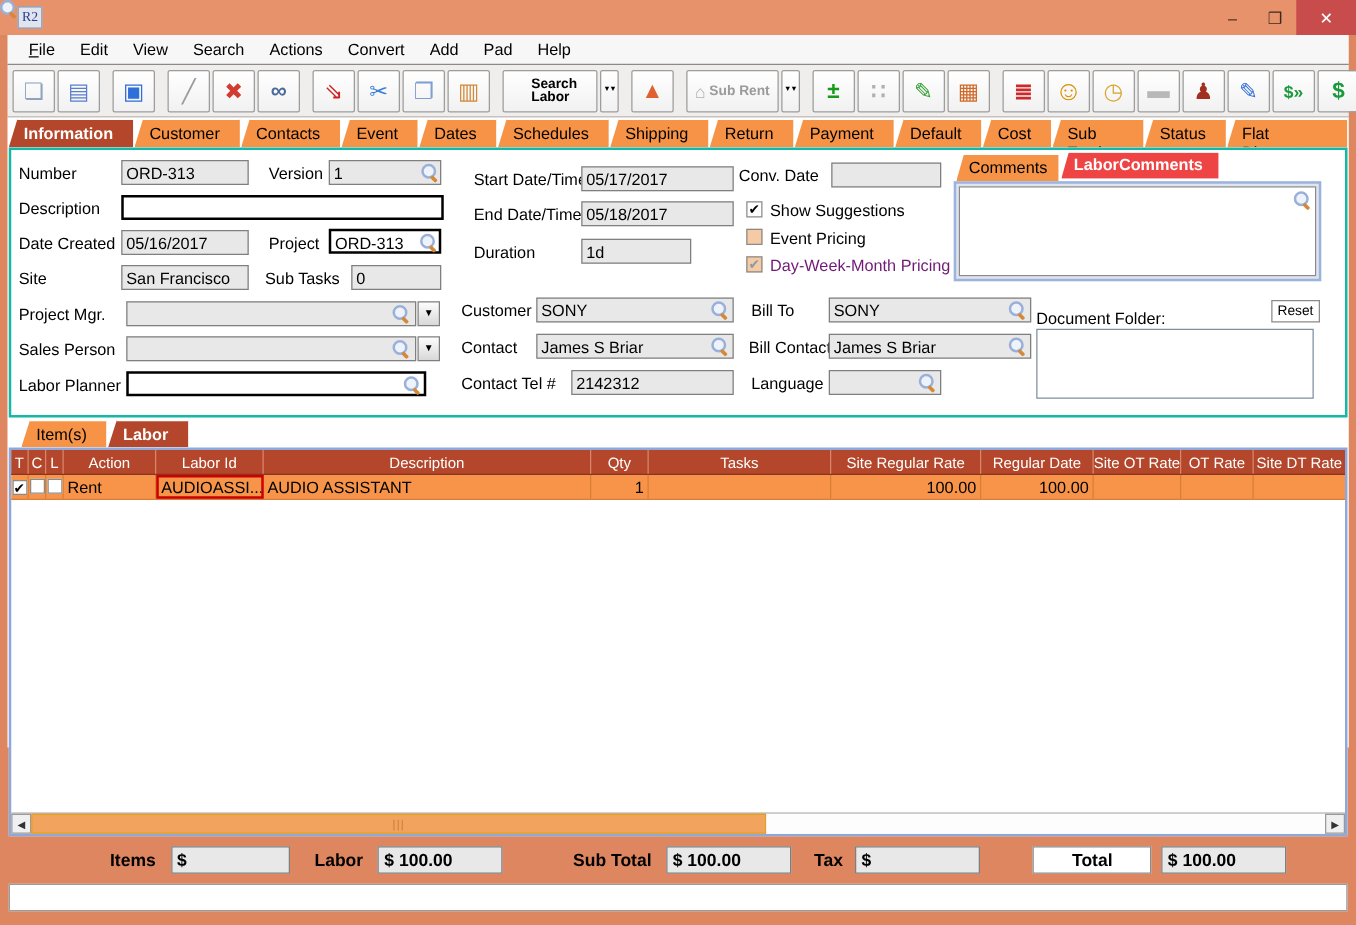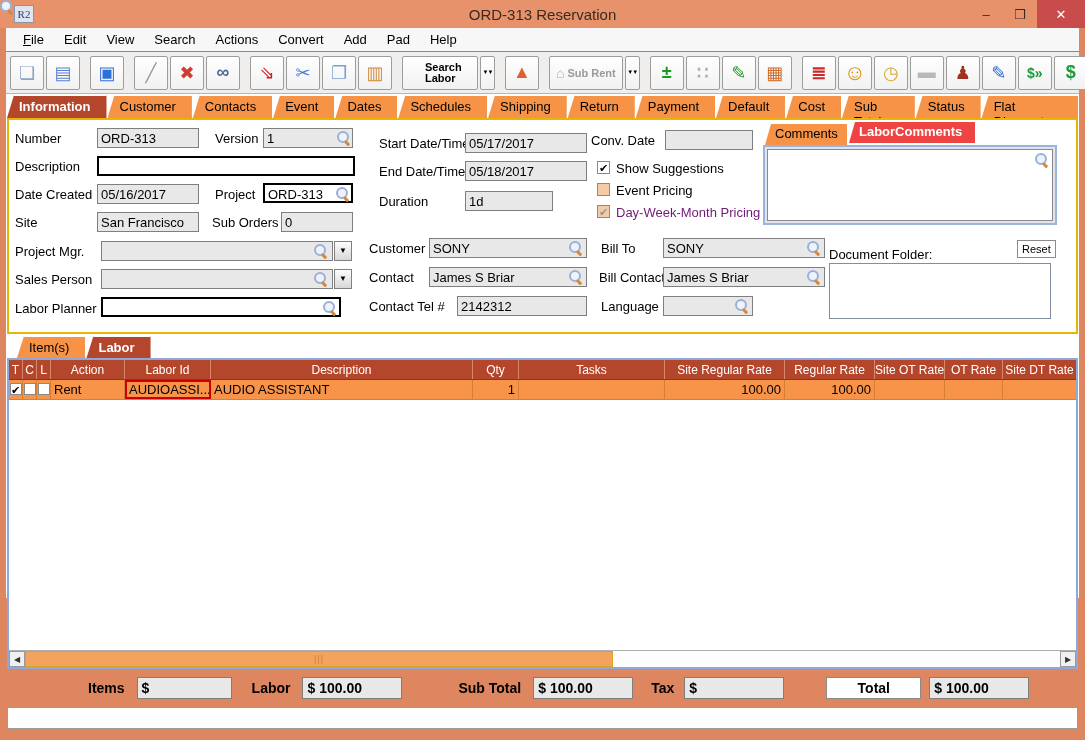--- a/index.html
+++ b/index.html
@@ -37,21 +37,21 @@
   
   .main { margin:0 6px; background:#fff; height:504px; position:relative; }
 
   
   .tabrow { position:absolute; left:1px; top:1px; height:23px; display:flex; }
   .tab { background:#F79346; color:#000; padding:3px 16px 0 12px; height:23px; font-size:13px;
          clip-path:polygon(7px 0, 100% 0, 100% 100%, 0 100%); margin-right:1px; border-top:1px solid #fff; }
   .tab.active { background:#B3462B; color:#fff; font-weight:bold; }
 
   
-  .info-panel { position:absolute; left:1px; right:1px; top:24px; height:216px; border:2px solid #eab308; background:#fff; }
+  .info-panel { position:absolute; left:1px; right:1px; top:24px; height:216px; border:2px solid #14b8a6; background:#fff; }
   .lbl { position:absolute; font-size:13px; white-space:nowrap; }
   .fld { position:absolute; height:20px; background:#e8e8e8; border:1px solid #7f7f7f; font-size:13px;
          padding:2px 3px; white-space:nowrap; overflow:hidden; }
   .fld.white { background:#fff; border:2px solid #000; }
   .fld.withmag { padding-right:16px; }
   .mag { position:absolute; width:13px; height:13px; }
   .mag::before { content:""; position:absolute; left:0; top:0; width:8px; height:8px; border:2px solid #9ab0d8;
                  border-radius:50%; background:#eef2fa; }
   .mag::after { content:""; position:absolute; left:9px; top:9px; width:6px; height:3px; background:#d4893a;
                 transform:rotate(45deg); transform-origin:0 0; border-radius:1px; }
@@ -102,21 +102,20 @@
   
   .statusbar { position:absolute; left:1px; right:1px; top:613px; height:22px; background:#fff; border:1px solid #9a9a9a; }
 </style>
 </head>
 <body>
 
 <div class="window">
 
   <div class="titlebar">
     <div class="app-icon">R2</div>
-    <div class="title-text">ORD-313 Reservation</div>
     <div class="win-controls">
       <div class="win-btn">–</div>
       <div class="win-btn">❒</div>
       <div class="win-btn close">✕</div>
     </div>
   </div>
 
   <div class="menubar">
     <span class="menu-item ul">File</span>
     <span class="menu-item">Edit</span>
@@ -259,21 +258,21 @@
       <input class="fld white" style="left: 88px; top: 36px; width: 258px;" value="">
 
       <span class="lbl" style="left:6px;top:67px">Date Created</span>
       <div class="fld" style="left:88px;top:64px;width:102px">05/16/2017</div>
       <span class="lbl" style="left:206px;top:67px">Project</span>
       <div class="fld white withmag" style="left:254px;top:63px;width:90px">ORD-313</div>
       <span class="mag" style="left:327px;top:67px"></span>
 
       <span class="lbl" style="left:6px;top:95px">Site</span>
       <div class="fld" style="left:88px;top:92px;width:102px">San Francisco</div>
-      <span class="lbl" style="left:203px;top:95px">Sub Orders</span>
+      <span class="lbl" style="left:203px;top:95px">Sub Tasks</span>
       <div class="fld" style="left:272px;top:92px;width:72px">0</div>
 
       <span class="lbl" style="left:6px;top:124px">Project Mgr.</span>
       <div class="fld withmag" style="left:92px;top:121px;width:232px"></div>
       <span class="mag" style="left:305px;top:124px"></span>
       <div class="ddbtn" style="left:325px;top:121px">▼</div>
 
       <span class="lbl" style="left:6px;top:152px">Sales Person</span>
       <div class="fld withmag" style="left:92px;top:149px;width:232px"></div>
       <span class="mag" style="left:305px;top:152px"></span>
@@ -343,21 +342,21 @@
       <div class="thead">
         <div class="th" style="width:14px">T</div>
         <div class="th" style="width:14px">C</div>
         <div class="th" style="width:14px">L</div>
         <div class="th" style="width:74px">Action</div>
         <div class="th" style="width:86px">Labor Id</div>
         <div class="th" style="width:262px">Description</div>
         <div class="th" style="width:46px">Qty</div>
         <div class="th" style="width:146px">Tasks</div>
         <div class="th" style="width:120px">Site Regular Rate</div>
-        <div class="th" style="width:90px">Regular Rate</div>
+        <div class="th" style="width:90px">Regular Date</div>
         <div class="th" style="width:70px">Site OT Rate</div>
         <div class="th" style="width:58px">OT Rate</div>
         <div class="th" style="width:73px;border-right:none">Site DT Rate</div>
       </div>
       <div class="trow">
         <div class="td" style="width:14px;padding:2px 0;text-align:center"><span class="cb" style="width:12px;height:12px">✔</span></div>
         <div class="td" style="width:14px;padding:2px 0;text-align:center"><span class="cb" style="width:12px;height:12px"></span></div>
         <div class="td" style="width:14px;padding:2px 0;text-align:center"><span class="cb" style="width:12px;height:12px"></span></div>
         <div class="td" style="width:74px">Rent</div>
         <div class="td sel" style="width:86px">AUDIOASSI...</div>

